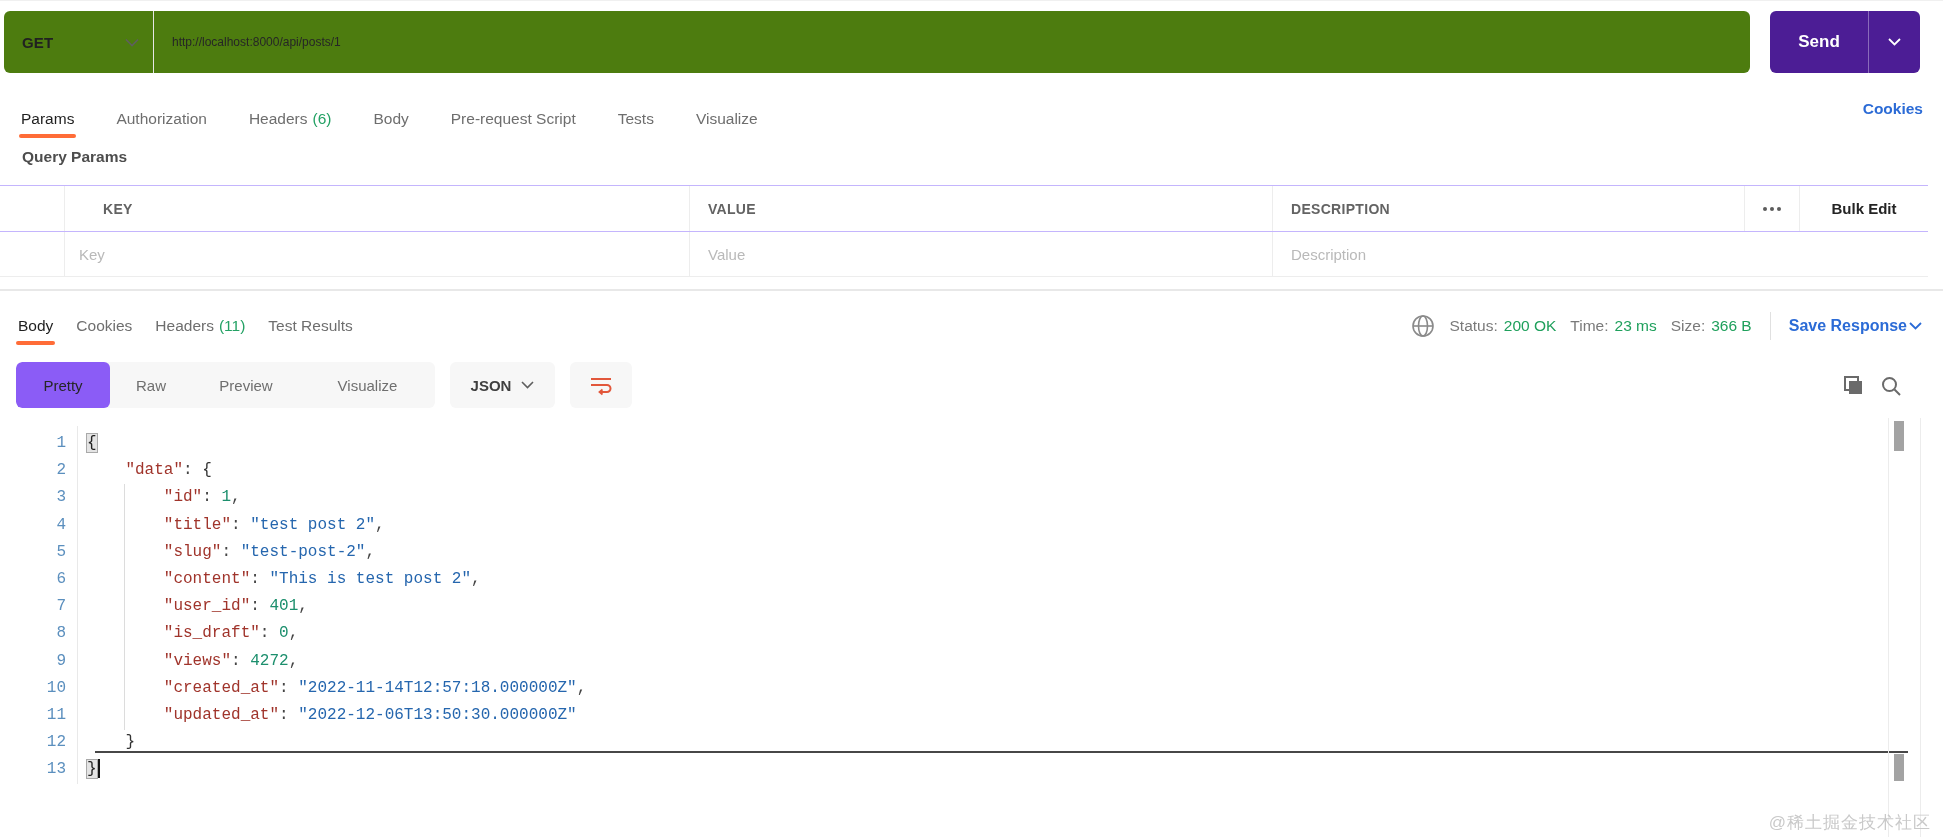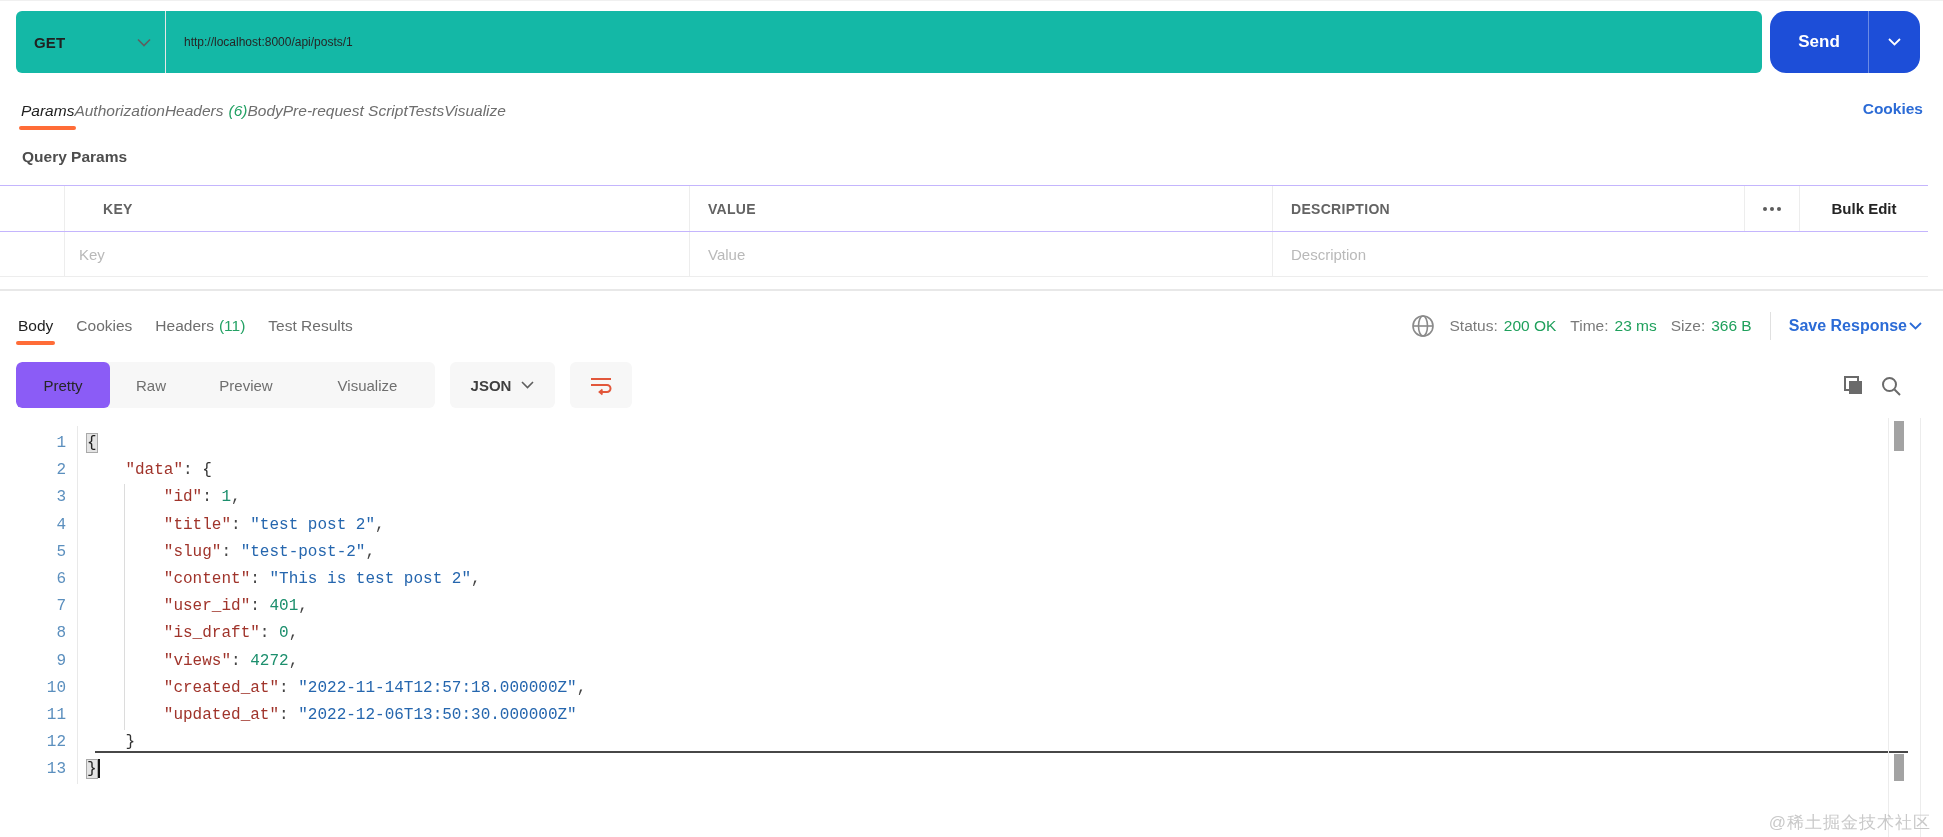--- a/index.html
+++ b/index.html
@@ -5,43 +5,43 @@
   * { margin:0; padding:0; box-sizing:border-box; }
   html,body { background:#ffffff; }
   .screen {
     position:relative; width:1943px; height:837px; overflow:hidden;
     background:#ffffff; font-family:"Liberation Sans", sans-serif; color:#2b2b2b;
   }
   .screen::before { content:""; position:absolute; top:0; left:0; right:0; height:1px; background:#f0f0f0; }
 
   
   .url-container {
-    position:absolute; left:16px; top:11px; width:1746px; height:62px;
-    background:#14b8a6; border-radius:6px; display:flex; align-items:center;
+    position:absolute; left:4px; top:11px; width:1746px; height:62px;
+    background:#4d7c0f; border-radius:6px; display:flex; align-items:center;
   }
   .method-select {
     position:relative; width:150px; height:100%; display:flex; align-items:center;
     padding-left:18px; cursor:pointer; border-right:1px solid #e6e6e6;
   }
   .method-label { font-weight:bold; font-size:15px; color:#212121; letter-spacing:.2px; }
   .method-select .chev { position:absolute; right:14px; }
   .url-input {
     flex:1; height:100%; border:none; outline:none; background:transparent;
     font-size:12px; color:#262626; padding-left:18px; font-family:"Liberation Sans", sans-serif;
   }
   .send-group {
     position:absolute; left:1770px; top:11px; width:150px; height:62px;
-    background:#1d4ed8; border-radius:16px; display:flex; cursor:pointer;
+    background:#4c1d95; border-radius:6px; display:flex; cursor:pointer;
   }
   .send-main { width:99px; display:flex; align-items:center; justify-content:center;
     color:#fff; font-weight:bold; font-size:17px; border-right:1px solid rgba(255,255,255,.35); }
   .send-caret { flex:1; display:flex; align-items:center; justify-content:center; }
 
   
-  .req-tabs { position:absolute; left:21px; top:90px; height:42px; display:flex; align-items:center;font-style:italic; }
+  .req-tabs { position:absolute; left:21px; top:98px; height:42px; display:flex; gap:42px; align-items:center; }
   .tab { position:relative; font-size:15.5px; color:#6e6e6e; cursor:pointer; height:100%; display:flex; align-items:center; gap:5px; }
   .tab.active { color:#1f1f1f; }
   .tab.active::after { content:""; position:absolute; left:-2px; right:-2px; bottom:2px; height:4px; border-radius:3px; background:#ff6c37; }
   .tab .count { color:#23a164; }
   .cookies-link { position:absolute; right:20px; top:100px; color:#2b6bd6; font-weight:bold; font-size:15.5px; cursor:pointer; }
 
   .qp-title { position:absolute; left:22px; top:148px; font-size:15.5px; font-weight:bold; color:#4d4d4d; }
 
   
   .param-table { position:absolute; left:0; top:185px; width:1928px; }

